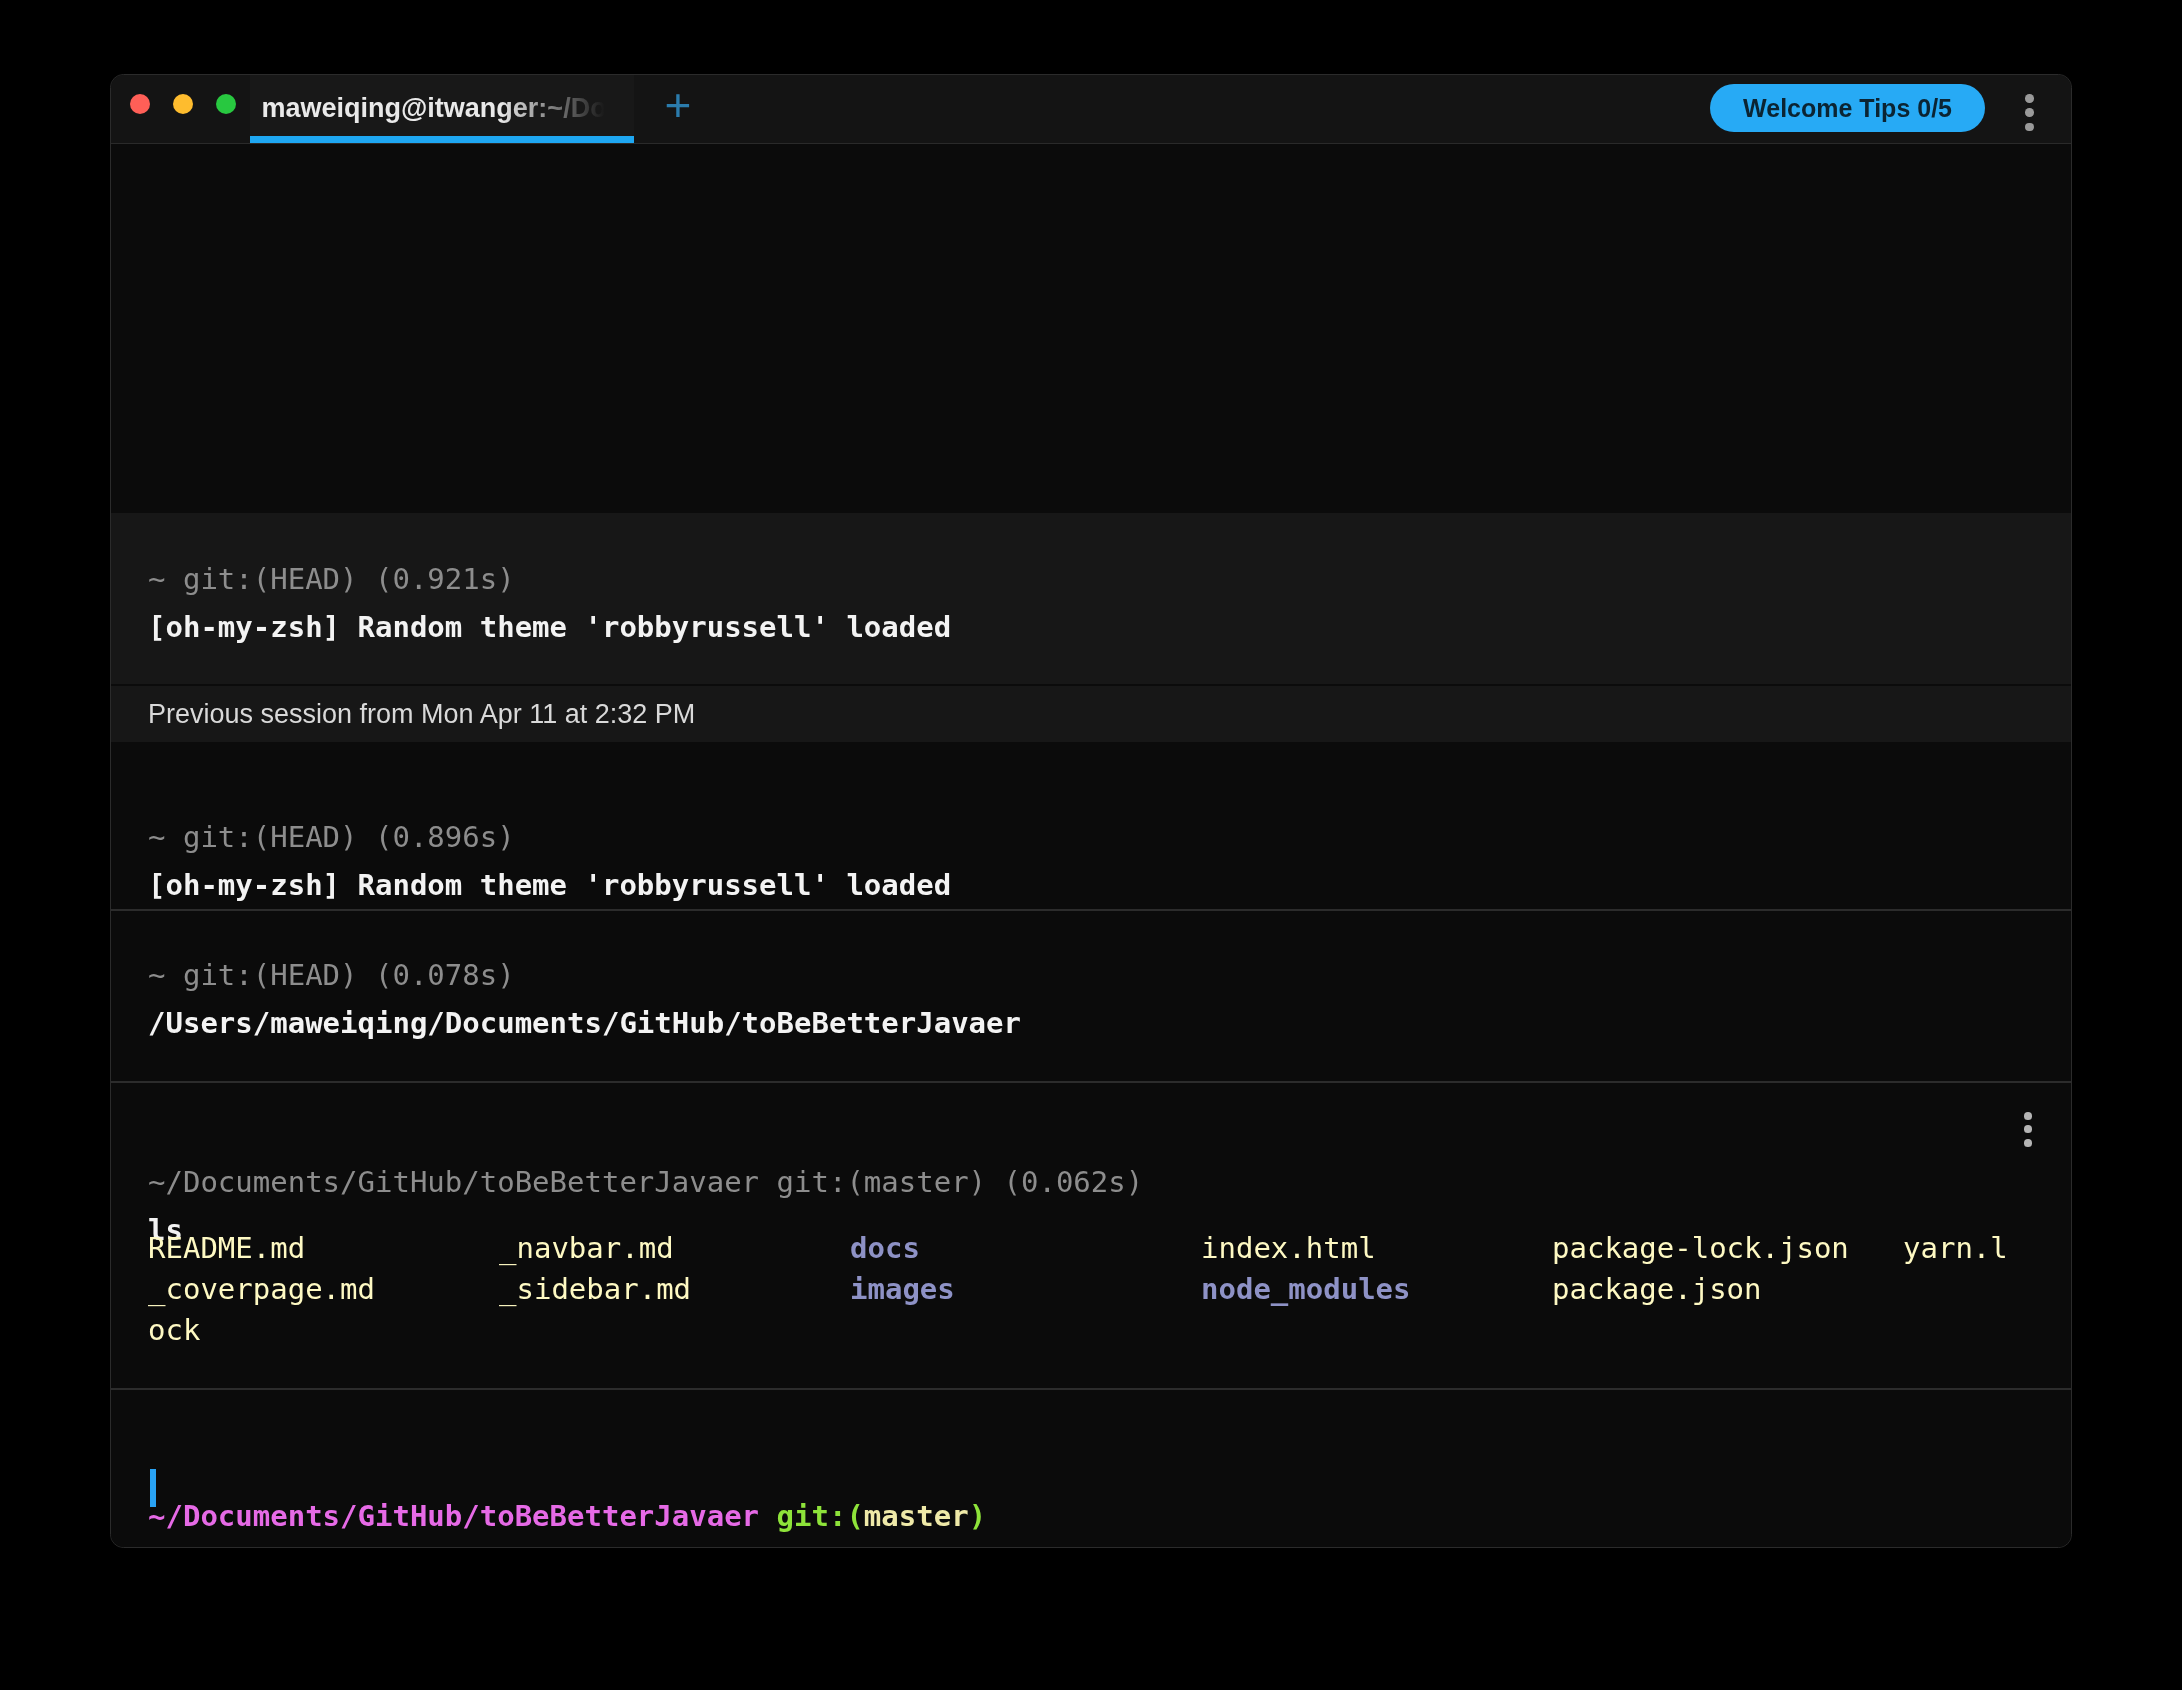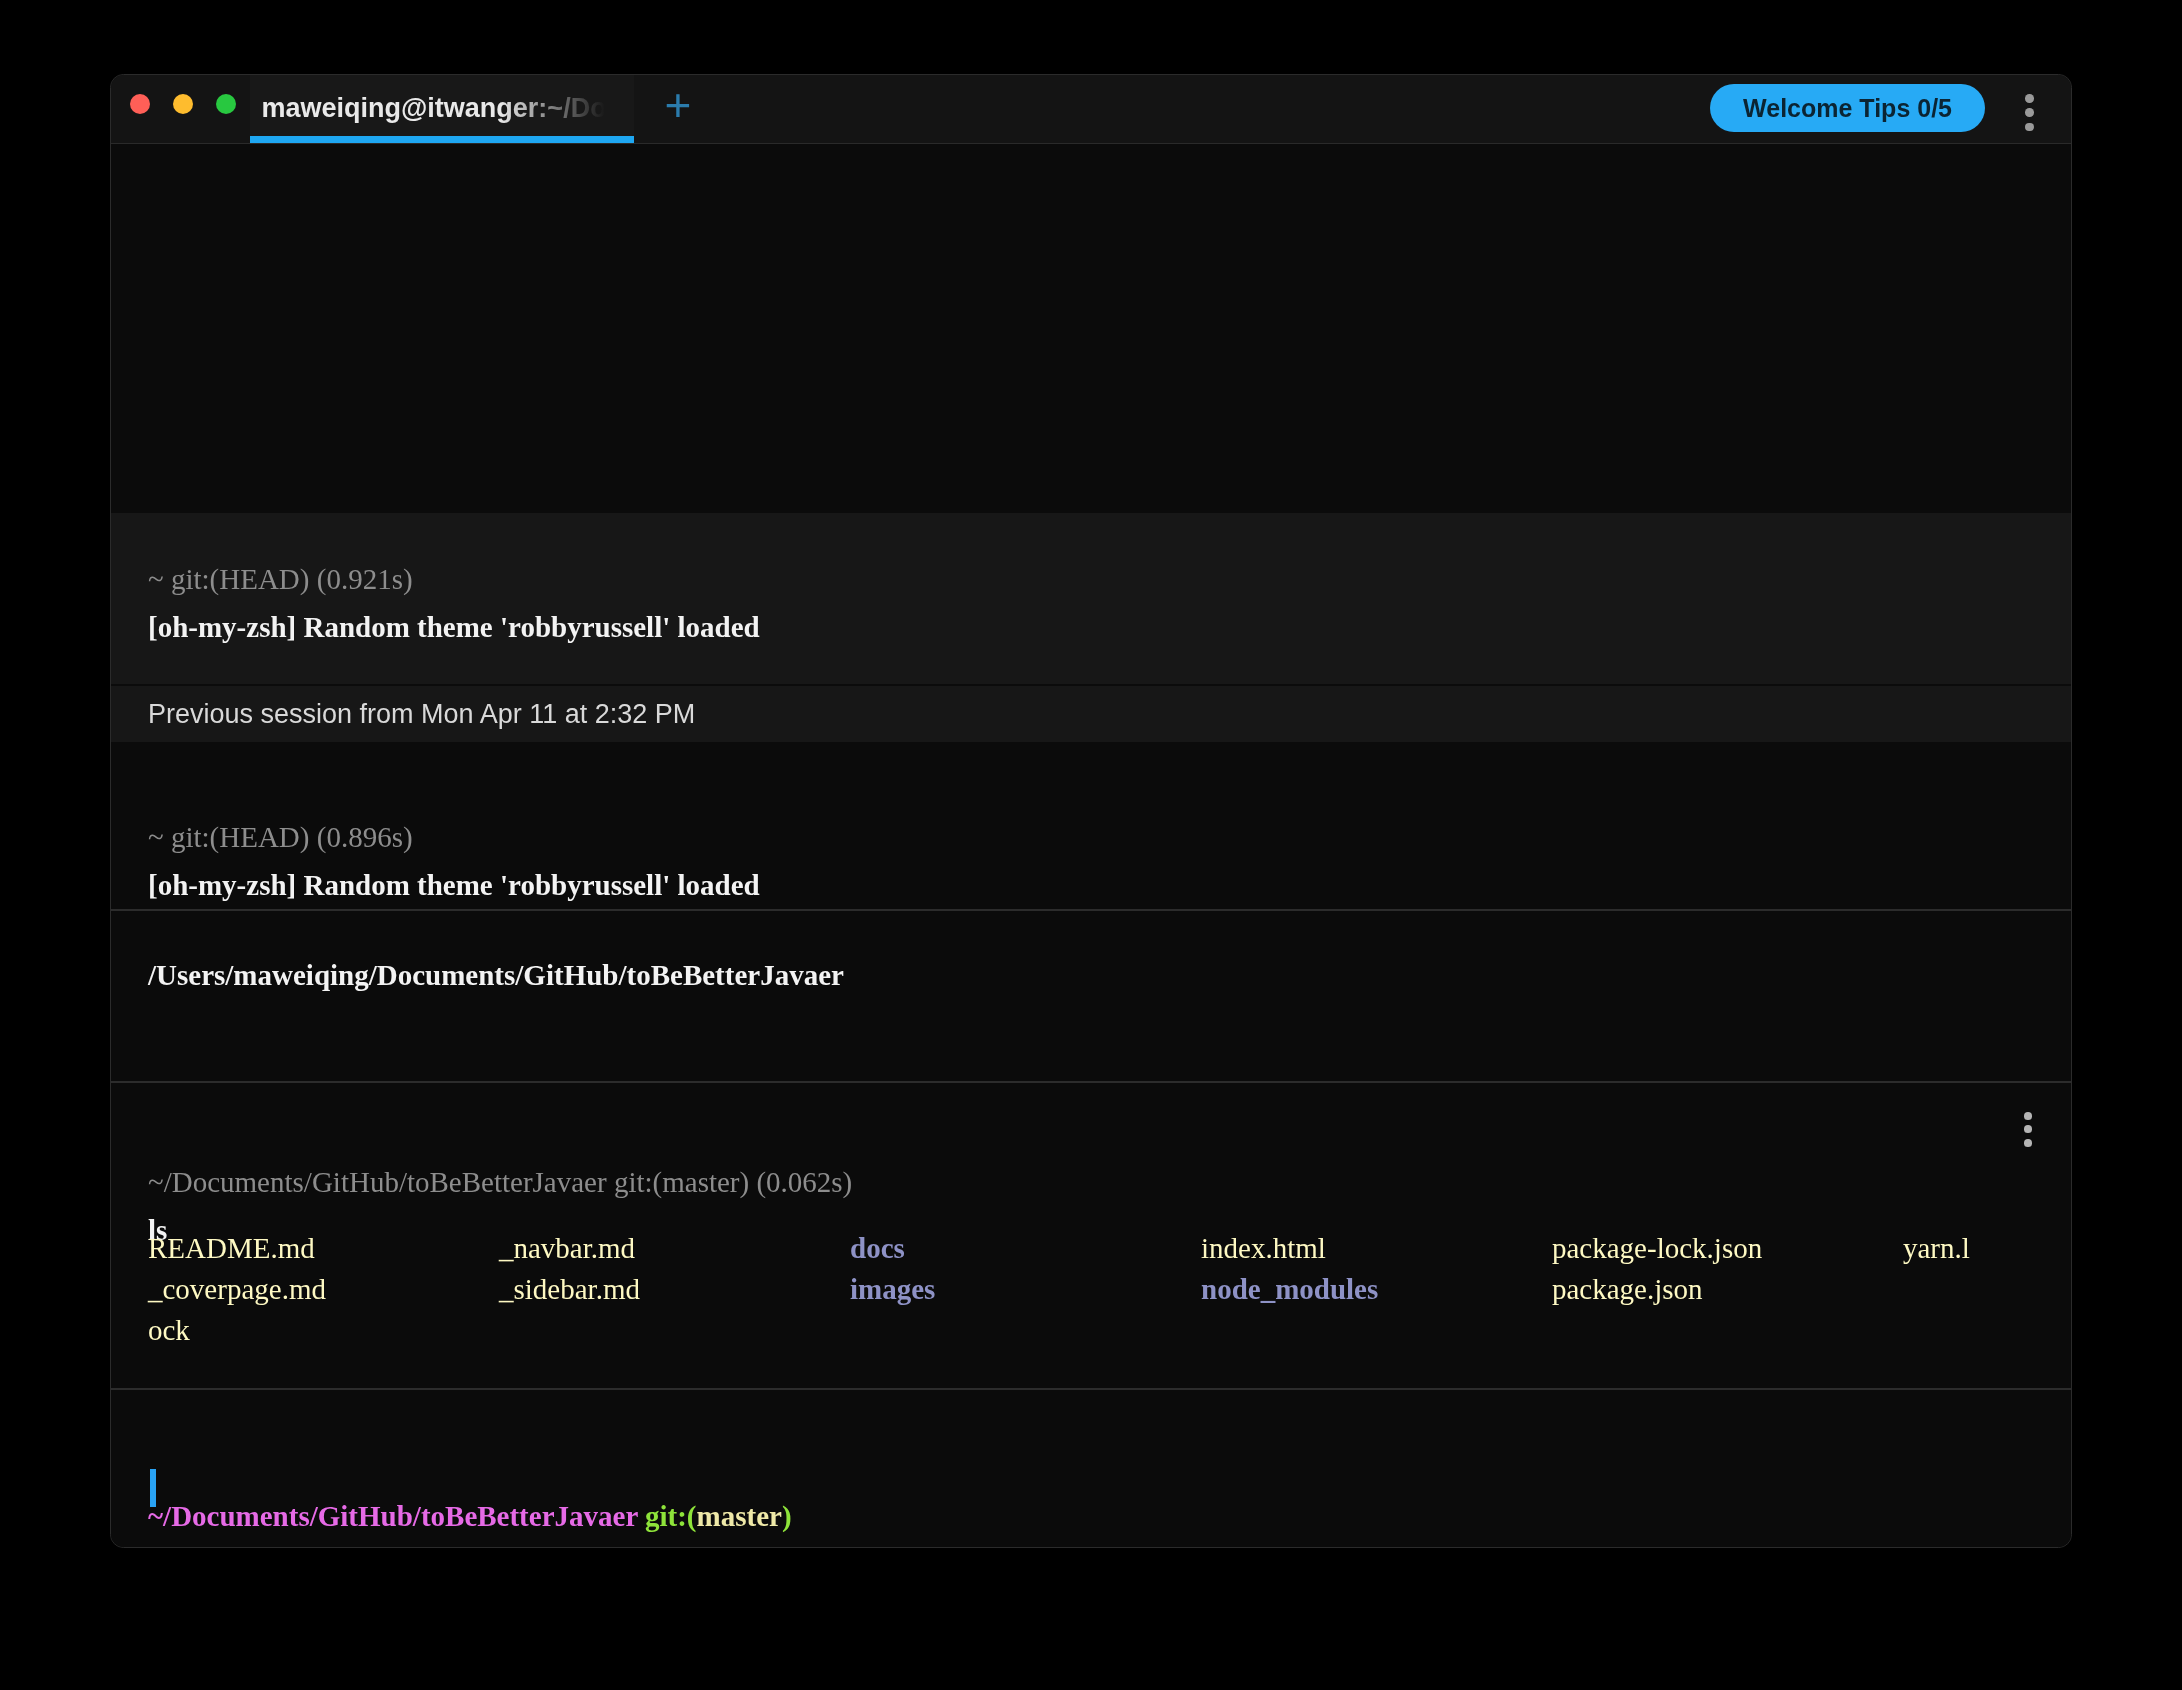--- a/index.html
+++ b/index.html
@@ -25,21 +25,21 @@
           font-size:46px;font-weight:300;text-align:center;line-height:61px;cursor:default;}
   .pill{position:absolute;right:86px;top:8.6px;height:48px;padding:0 33px;border:none;
         border-radius:24px;background:#27aaf5;color:#0b2433;font-size:25px;font-weight:bold;
         font-family:"Liberation Sans",sans-serif;line-height:48px;}
   .kebab{position:absolute;display:flex;flex-direction:column;align-items:center;gap:5.8px;}
   .kebab .dot{width:8.6px;height:8.6px;border-radius:50%;background:#9a9a9a;}
   .kebab.titlebar-kebab{right:37px;top:19px;}
   
   .content{position:relative;height:1404px;background:#0b0b0b;
            font-family:"DejaVu Sans Mono",monospace;font-size:29px;color:#f3f3f3;}
-  .abs{position:absolute;left:0;right:0;font-family:Liberation Serif, serif;}
+  .abs{position:absolute;left:0;right:0;}
   .pad{padding-left:37px;}
   .hdr{color:#8d8d8d;font-weight:normal;}
   .out{color:#f3f3f3;font-weight:bold;}
   .mline{line-height:48px;white-space:pre;}
   .block-bg{background:#171717;}
   .banner{background:#171717;font-family:"Liberation Sans",sans-serif;font-size:27px;
           color:#d9d9d9;line-height:56px;}
   .divider{height:1.9px;background:#2c2c2c;}
   .listing-row{display:grid;grid-template-columns:351px 351px 351px 351px 351px auto;
                line-height:41px;white-space:pre;}
@@ -89,20 +89,21 @@
       <div class="abs banner pad" style="top:542px;height:56px;">Previous session from Mon Apr 11 at 2:32 PM</div>
 
       <div class="abs pad" style="top:639px;margin-top:30px;">
         <div class="mline hdr">~ git:(HEAD) (0.896s)</div>
         <div class="mline out">[oh-my-zsh] Random theme 'robbyrussell' loaded</div>
       </div>
 
       <div class="abs divider" style="top:765px;"></div>
 
       <div class="abs pad" style="top:807px;">
+        <div class="mline hdr">~ git:(HEAD) (0.078s)</div>
         <div class="mline out">/Users/maweiqing/Documents/GitHub/toBeBetterJavaer</div>
       </div>
 
       <div class="abs divider" style="top:937px;"></div>
 
       <div class="abs pad" style="top:1014px;">
         <div class="mline hdr">~/Documents/GitHub/toBeBetterJavaer git:(master) (0.062s)</div>
         <div class="mline out">ls</div>
       </div>
       <div class="abs pad" style="top:1084px;" id="listing">

